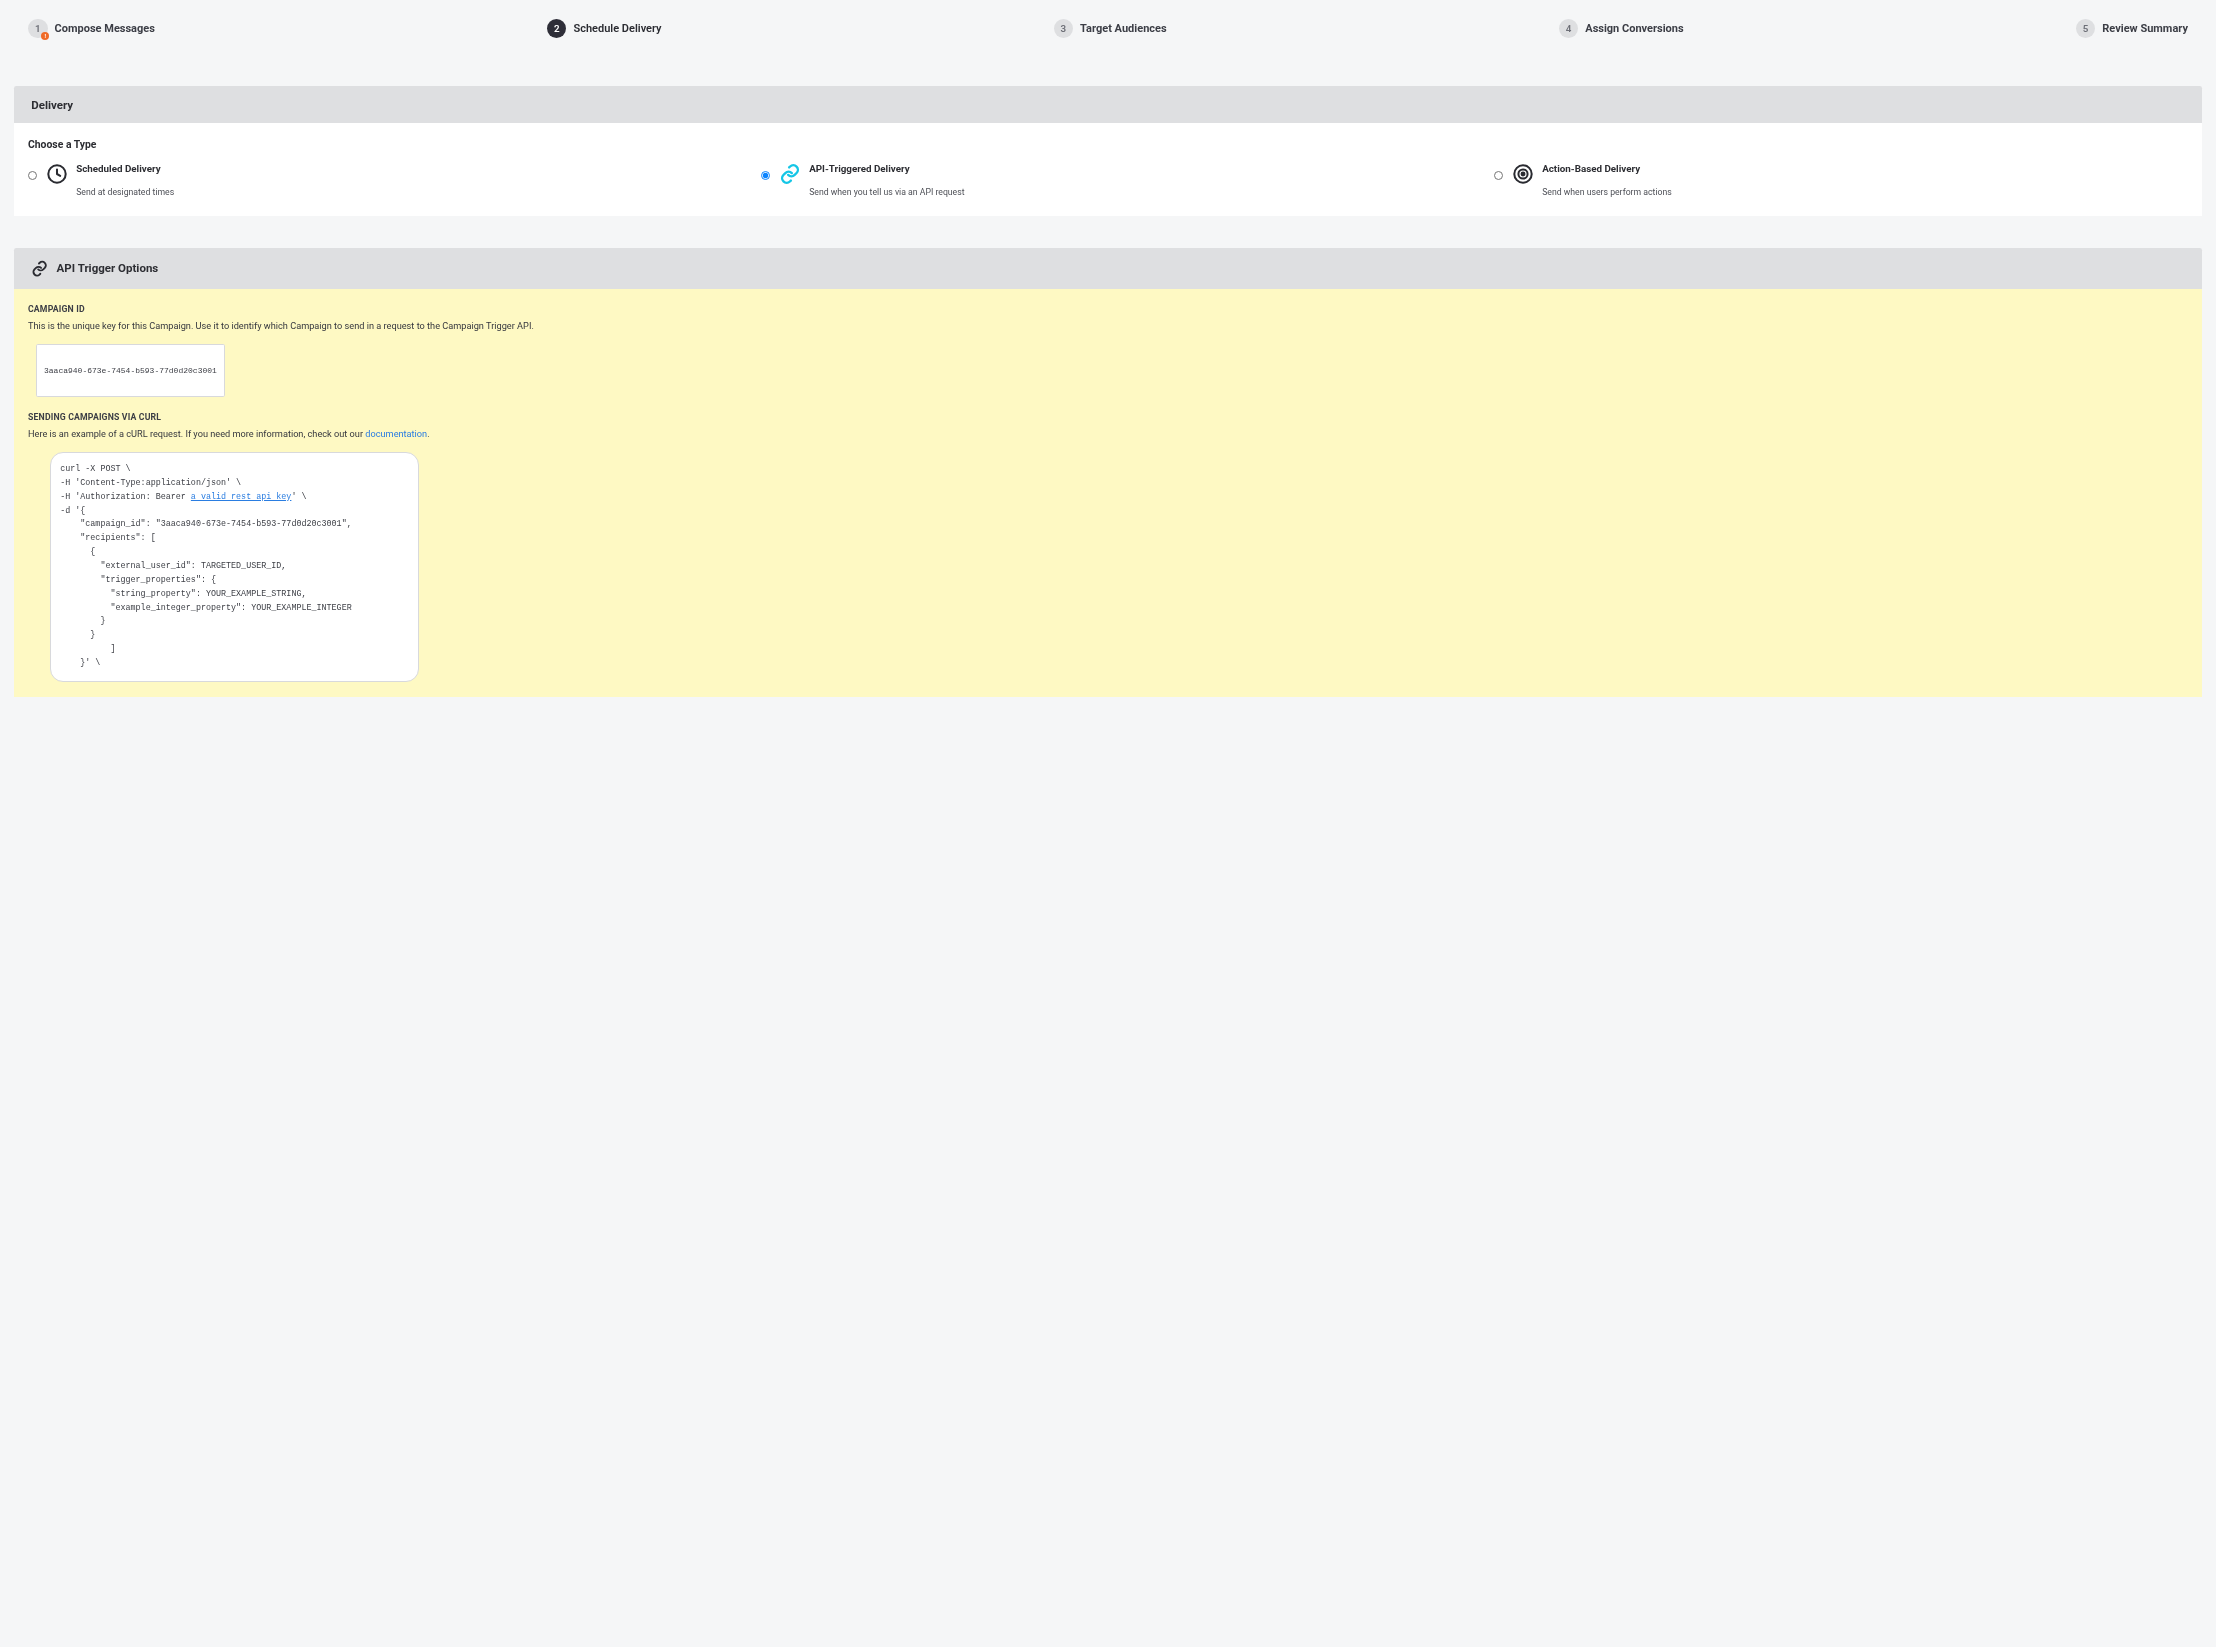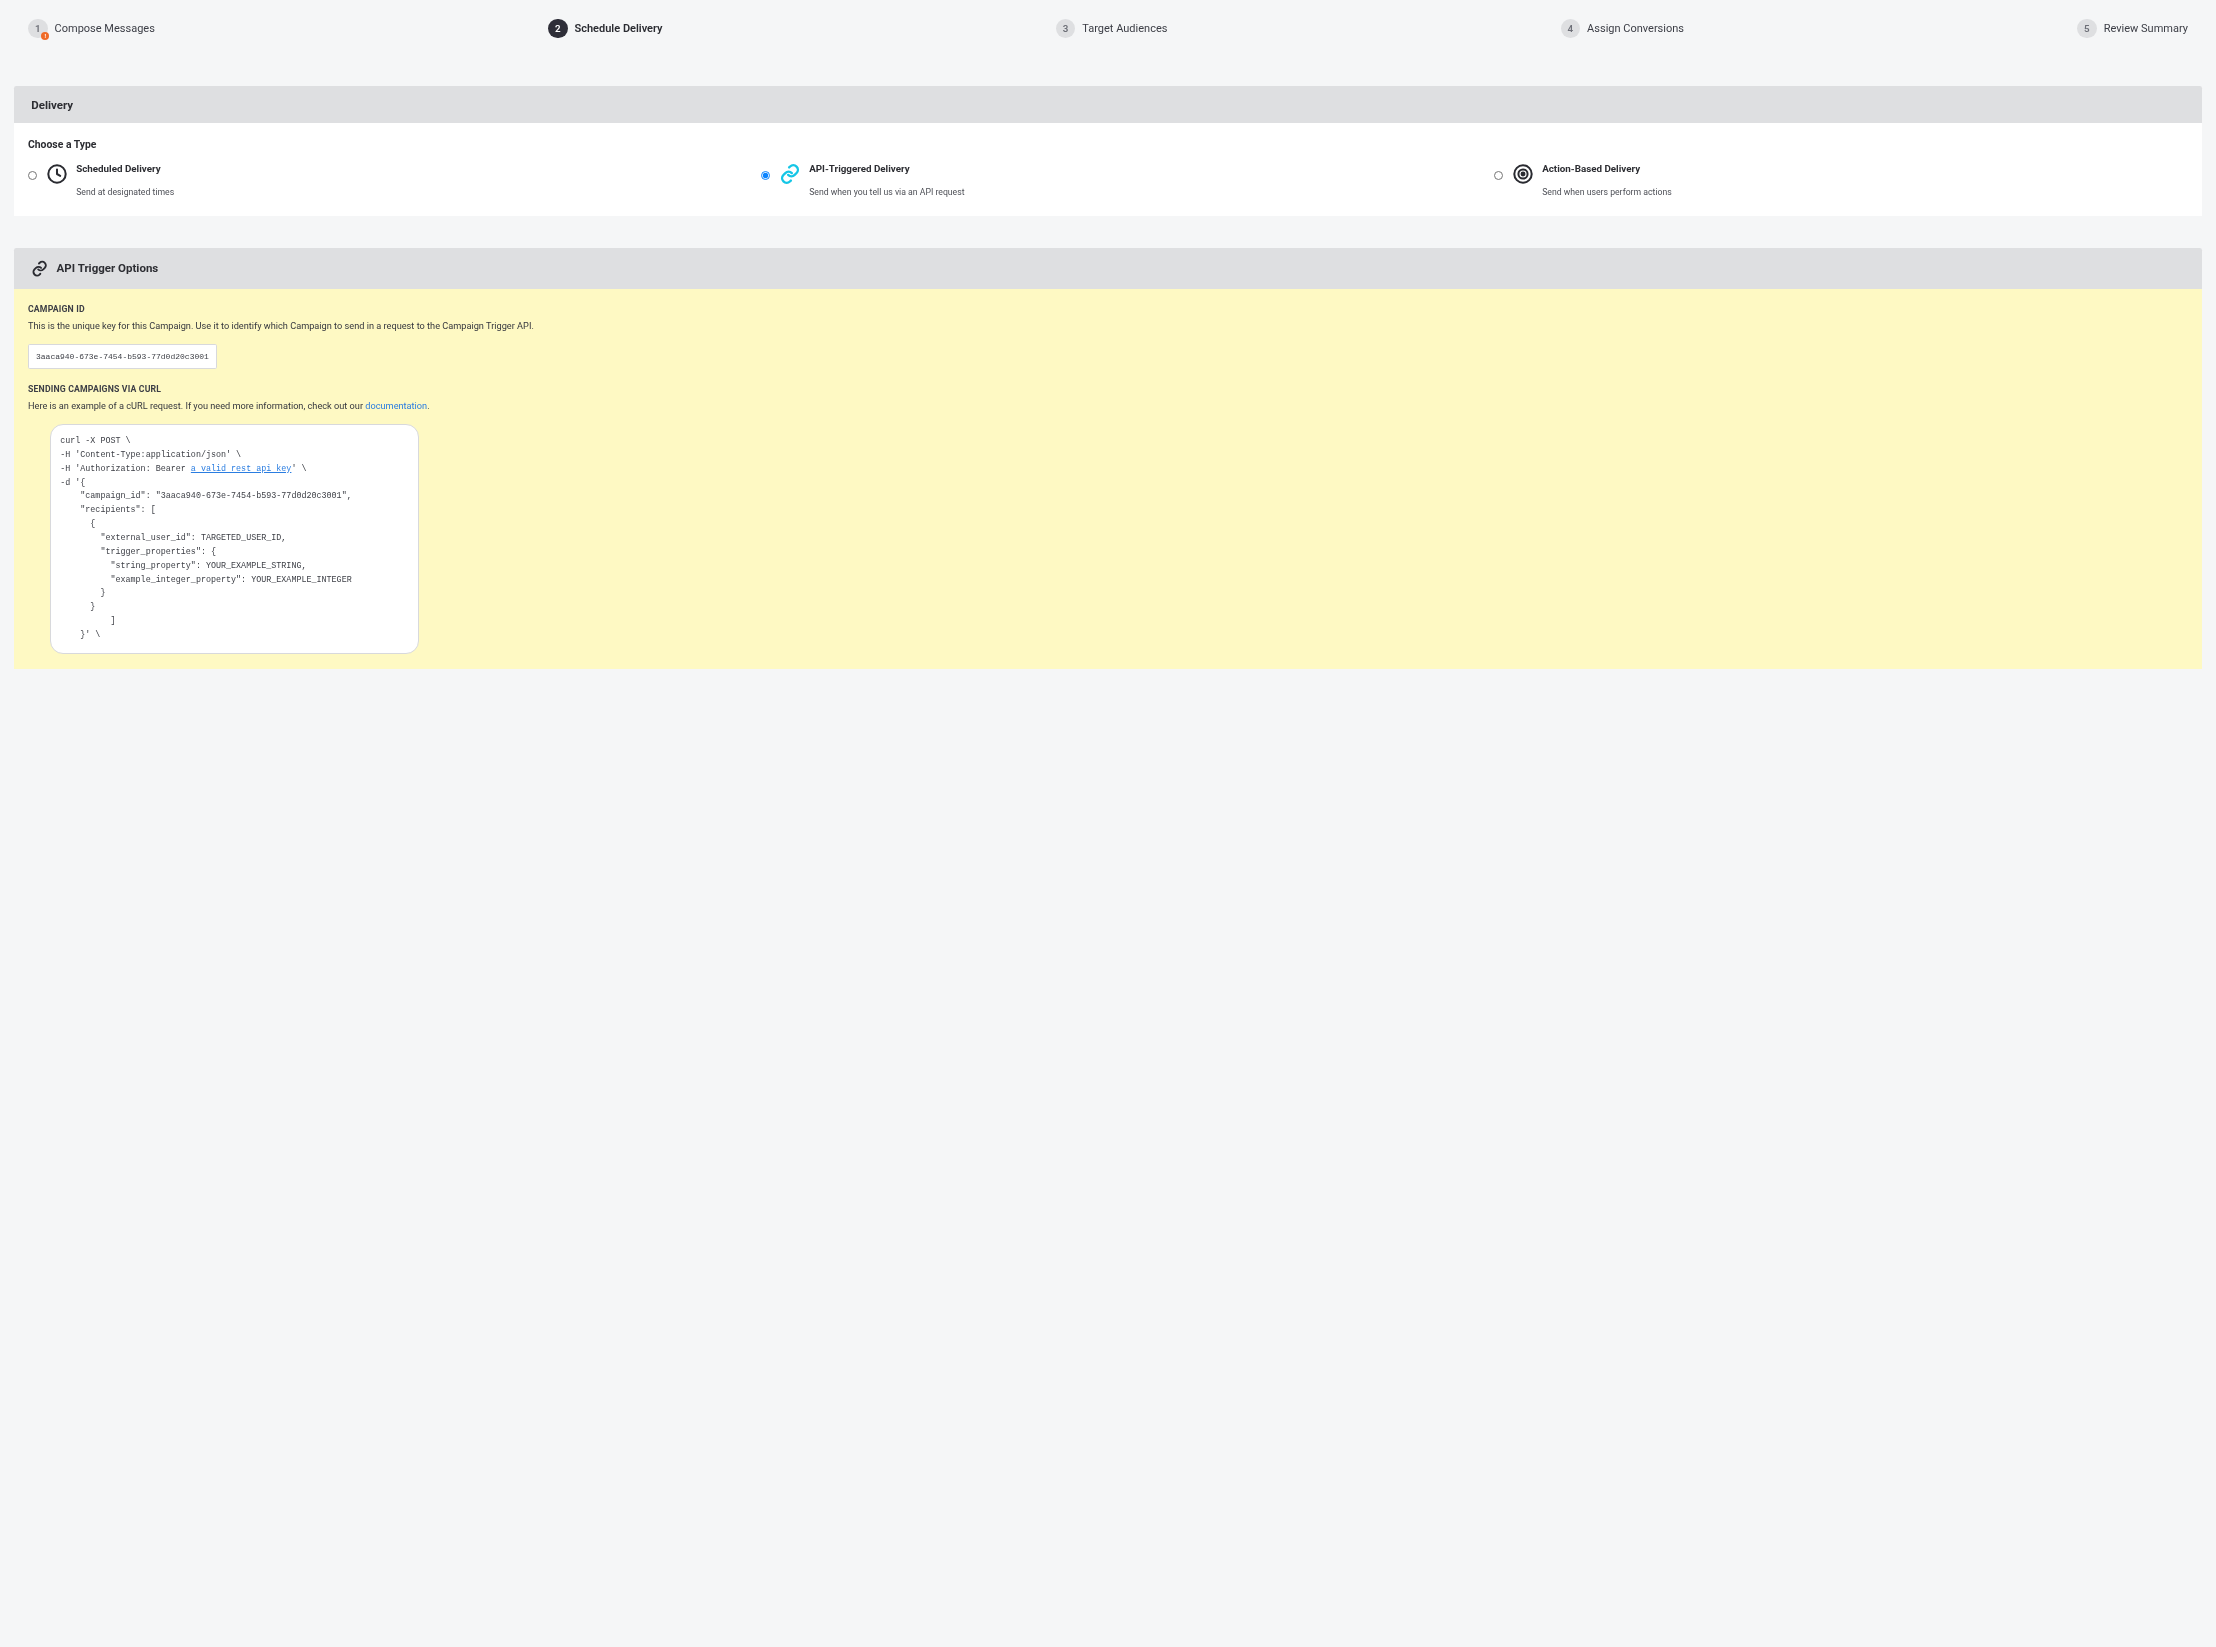--- a/index.html
+++ b/index.html
@@ -32,21 +32,21 @@
     width: 19.6px; height: 19.6px;
     border-radius: 50%;
     background: #dedfe1;
     color: #6d6f77;
     display: flex; align-items: center; justify-content: center;
     font-weight: 600;
     font-size: 9.8px;
     position: relative;
   }
   .step.active .step-num { background: #2e2e38; color: #fff; }
-  .step-label { font-size: 11px; color: #3b3d45; font-weight: 400; }
+  .step-label { font-size: 11px; color: #3b3d45; font-weight: 700; }
   .step.active .step-label { color: #2a2b31; font-weight: 600; }
   .warn-dot {
     position: absolute;
     right: -1.7px; bottom: -1.7px;
     width: 8px; height: 8px;
     background: #f06a26;
     border-radius: 50%;
     display:flex; align-items:center; justify-content:center;
     color:#fff; font-size:5.8px; font-weight:700;
   }
@@ -104,25 +104,25 @@
 
   .caps-label { text-transform:uppercase; letter-spacing:0.02em; font-weight:700; color:#3c3e45; font-size:8.7px; margin-bottom:5.8px; }
   .para { font-size:9.2px; color:#35373e; line-height:1.5; margin-bottom:10.4px; }
   .para a { color:#2a7de1; text-decoration:none; }
 
   .id-box {
     display:inline-block;
     border:0.6px solid #d8d9dc;
     background:#fff;
     border-radius:1.7px;
-    padding:7px 7px;
+    padding:21px 7px;
     font-family: "SFMono-Regular", Consolas, "Liberation Mono", Menlo, monospace;
     font-size:8px;
     color:#3c3e45;
-    margin: 0 0 15px 0;
+    margin: 0 0 15px 8px;
   }
 
   .code-block {
     border:0.6px solid #d8d9dc;
     background:#fff;
     border-radius:13px;
     padding:10.4px 9.2px;
     font-family:"SFMono-Regular", Consolas, "Liberation Mono", Menlo, monospace;
     font-size:8.4px;
     line-height:1.65;

